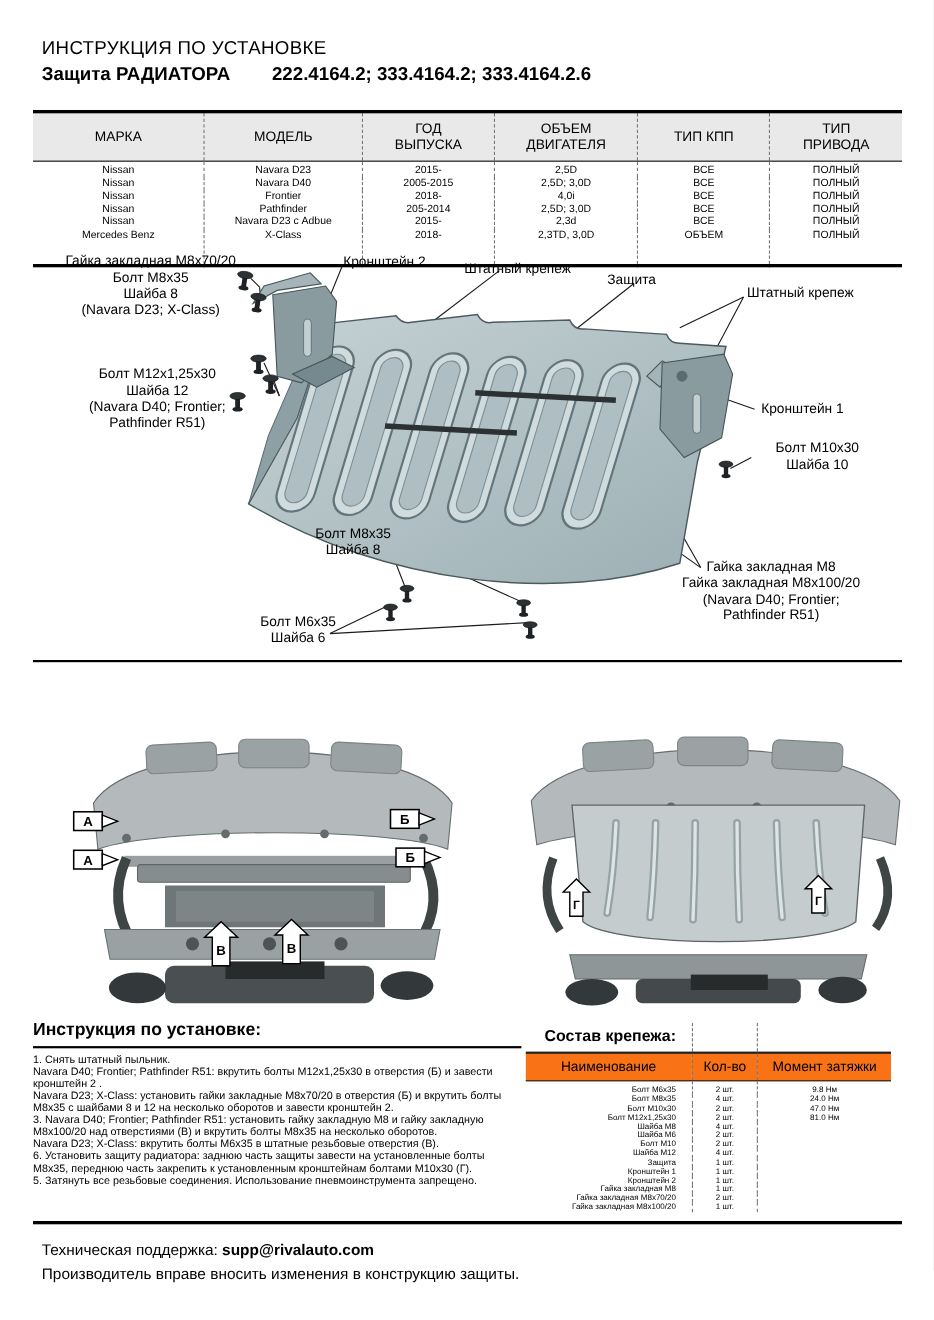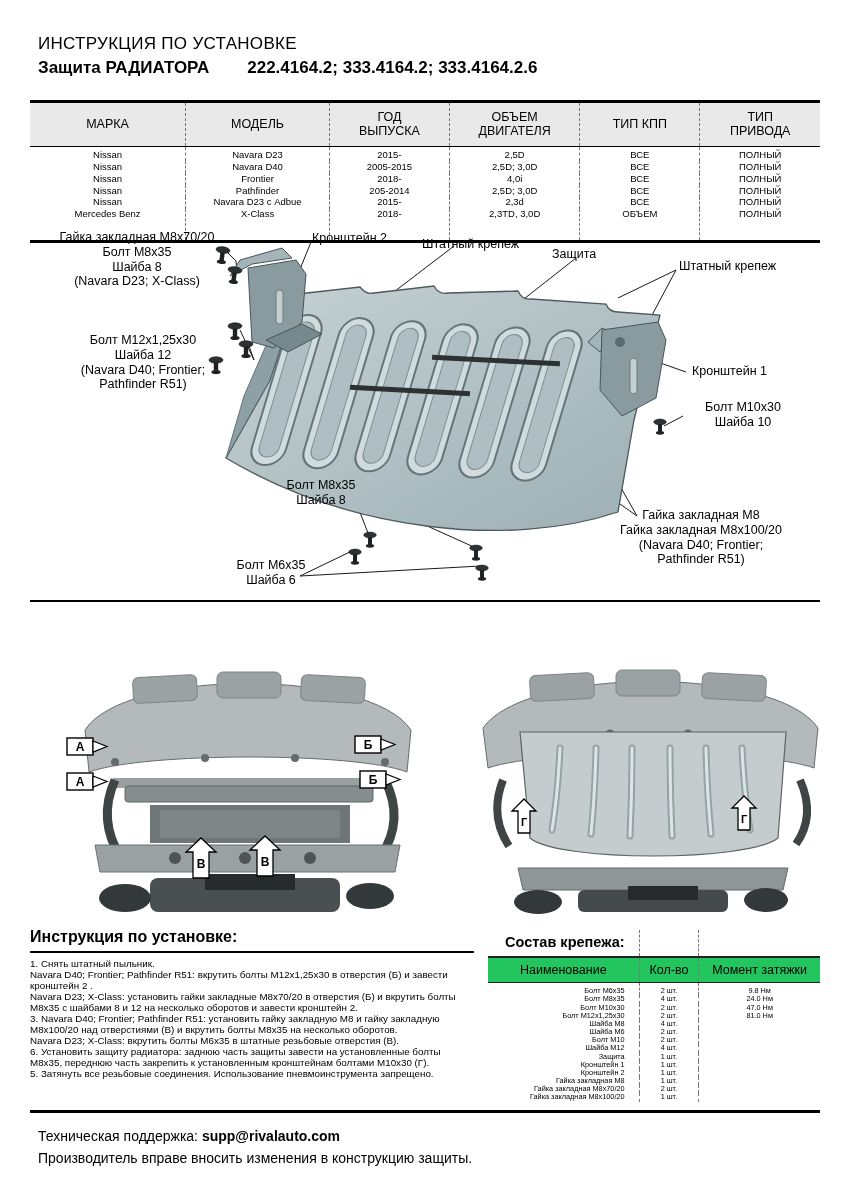--- a/index.html
+++ b/index.html
@@ -37,27 +37,27 @@
   .photo.right{left:458px;width:387px;}
   .photo svg text{font-weight:bold;font-size:12px;}
 
   
   .inst{position:absolute;left:30px;top:928px;width:444px;}
   .inst h2{margin:0;font-size:16px;}
   .inst .rule{height:2px;background:#000;margin:5px 0 6px 0;}
   .steps{font-size:9.8px;line-height:1.12;}
   .steps div{margin:0;}
 
-  .hw{position:absolute;left:488px;top:930px;width:332px;}
+  .hw{position:absolute;left:478px;top:930px;width:332px;}
   .hwtable{width:100%;table-layout:fixed;}
   .hwtable td,.hwtable th{border-left:1px dashed #777;}
   .hwtable td:first-child,.hwtable th:first-child{border-left:none;}
   .hwtable .cap td{font-size:14.5px;font-weight:bold;text-align:left;padding:0 0 6px 2px;
                    border-bottom:2px solid #222;}
-  .hwtable th{background:#22c55e;font-weight:normal;font-size:12.5px;padding:5px 0;
+  .hwtable th{background:#f97316;font-weight:normal;font-size:12.5px;padding:5px 0;
               border-bottom:1.5px solid #222;text-align:center;}
   .hwtable tbody td{font-size:7.3px;line-height:1.12;padding:0 2px;text-align:center;}
   .hwtable tbody td:first-child{text-align:right;padding-right:14px;}
   .hwtable tbody tr:first-child td{padding-top:4px;}
 
   .thick{position:absolute;left:30px;top:1110px;width:790px;height:3px;background:#000;}
 
   .footer{position:absolute;left:38px;top:1126px;font-size:14px;line-height:1.55;}
   .footer b{font-weight:bold;}
 </style>

